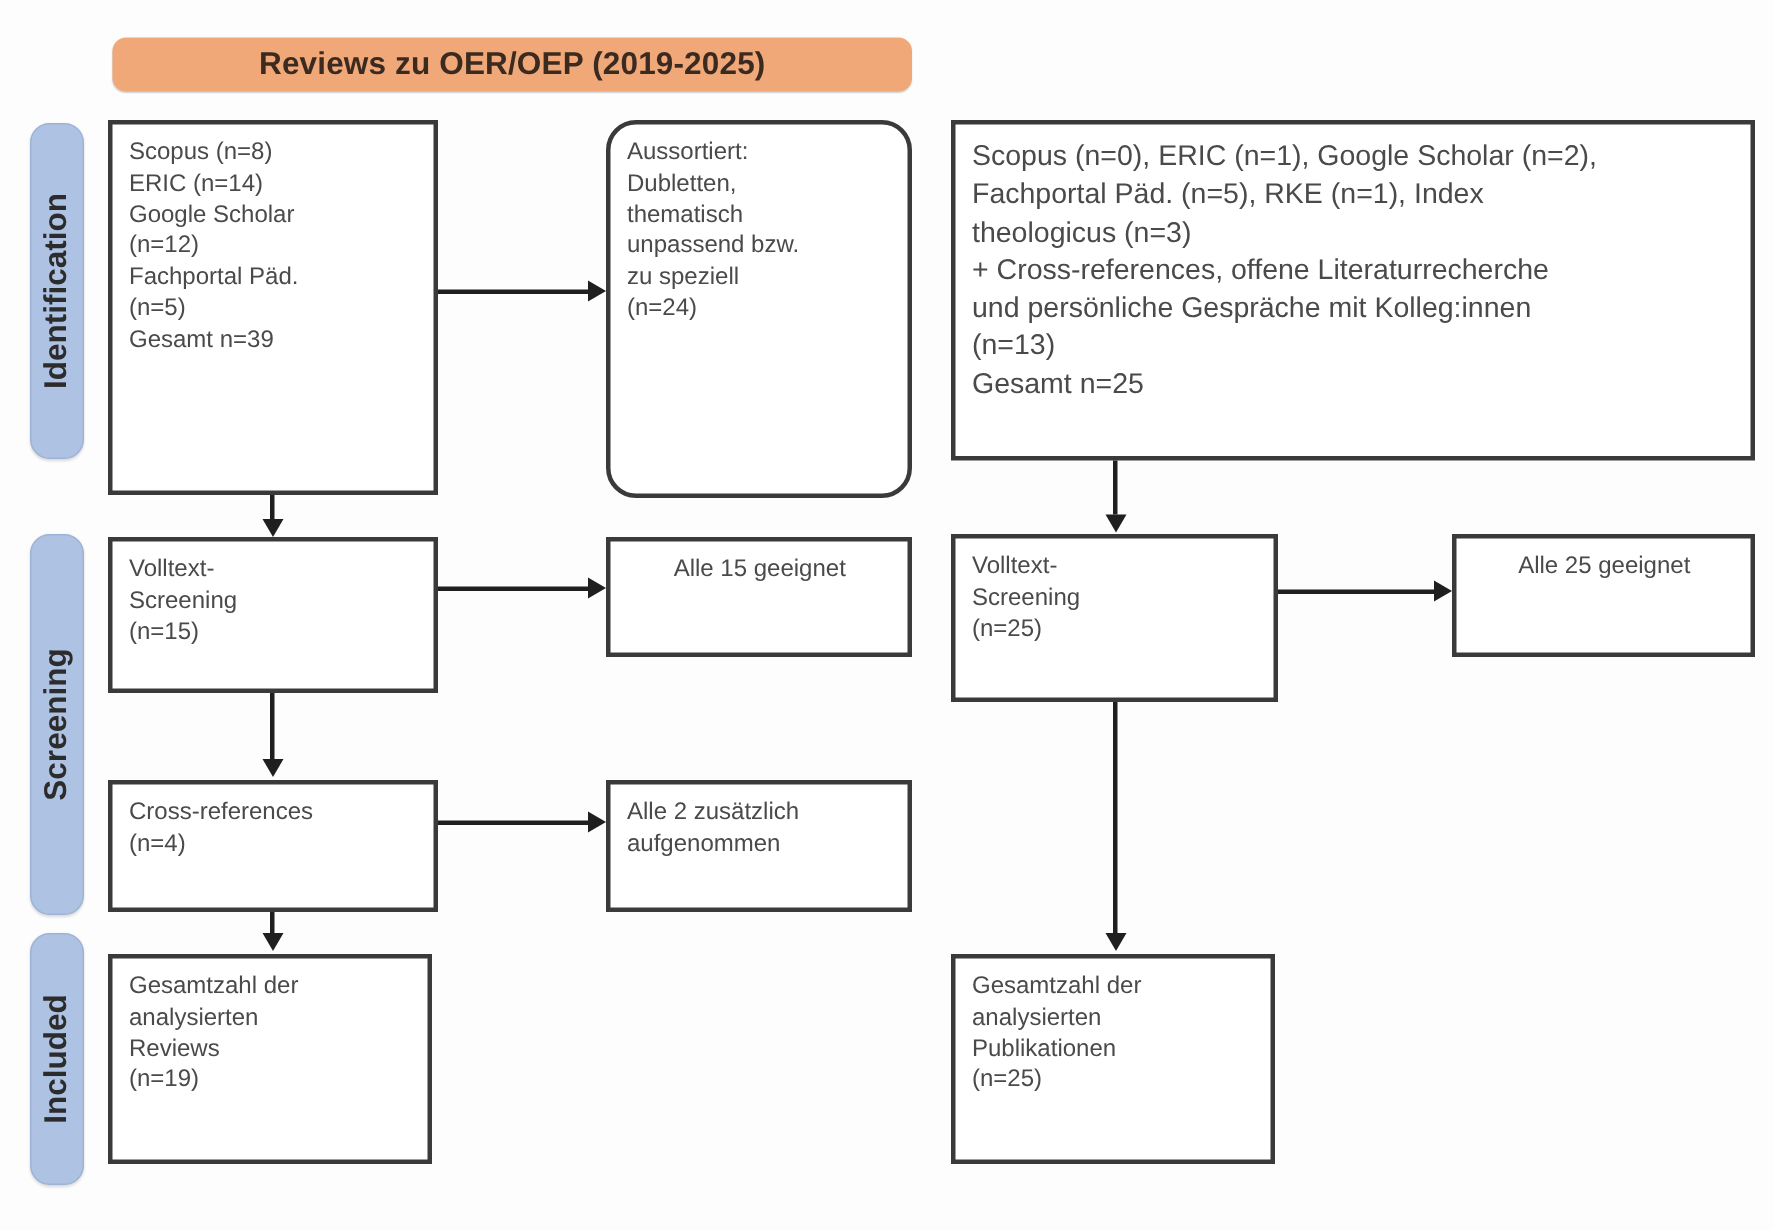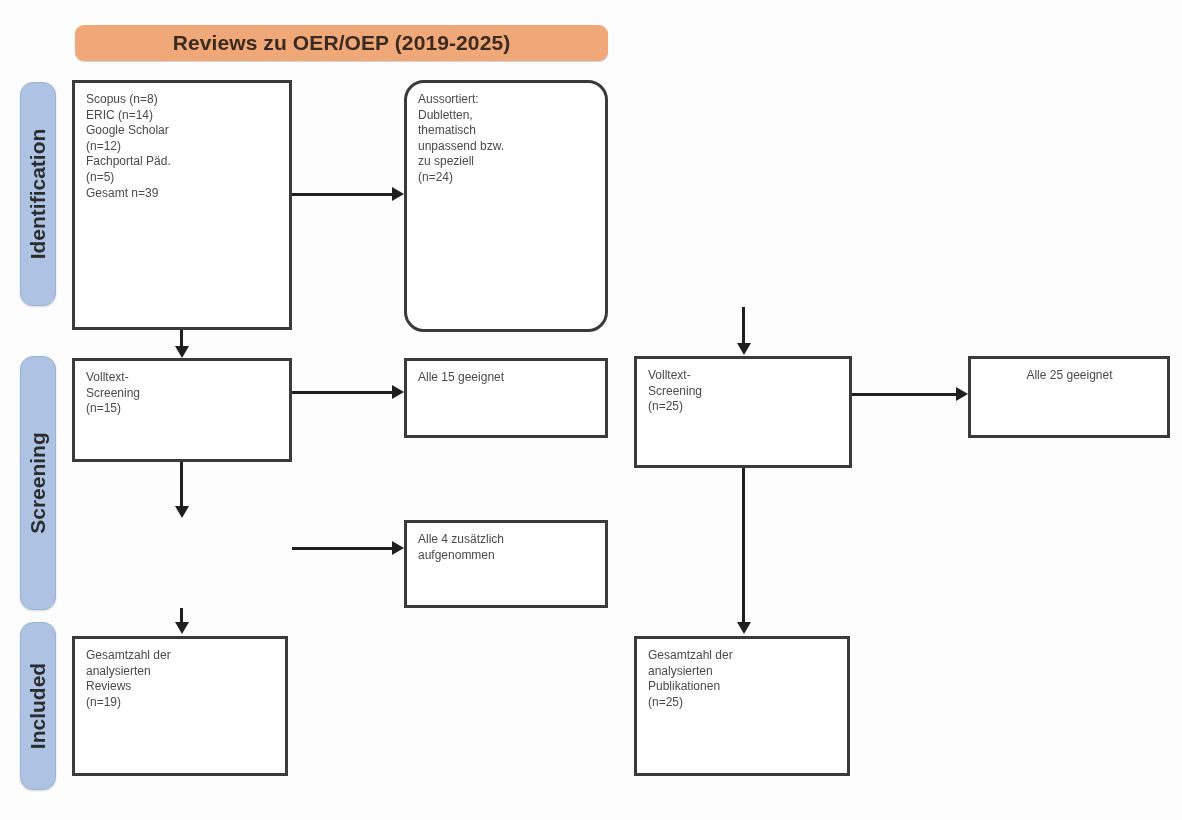--- a/index.html
+++ b/index.html
@@ -53,21 +53,21 @@
     color: #2c2c2c;
   }
 
   
   .box {
     position: absolute;
     background: #ffffff;
     border: 3px solid #3a3a3a;
     box-sizing: border-box;
     padding: 9px 10px 6px 11px;
-    font-size: 12px;
+    font-size: 16px;
     line-height: 1.30;
     color: #4a4a4a;
     white-space: pre-line;
     overflow: hidden;
   }
   .box.small-text {
     font-size: 19px;
     line-height: 1.33;
   }
 
@@ -126,31 +126,40 @@
 Dubletten,
 thematisch
 unpassend bzw.
 zu speziell
 (n=24)</div>
 
   <div class="box" style="left:72px; top:358px; width:220px; height:104px;">Volltext-
 Screening
 (n=15)</div>
 
-  <div class="box" style="left:404px; top:358px; width:204px; height:80px;">Alle 15 geeignet</div>
+  <div class="box" style="left:404px; top:358px; width:204px; height:80px;text-align:center;">Alle 15 geeignet</div>
 
+  <div class="box" style="left:72px; top:520px; width:220px; height:88px;">Cross-references
+(n=4)</div>
 
-  <div class="box" style="left:404px; top:520px; width:204px; height:88px;">Alle 4 zusätzlich
+  <div class="box" style="left:404px; top:520px; width:204px; height:88px;">Alle 2 zusätzlich
 aufgenommen</div>
 
   <div class="box" style="left:72px; top:636px; width:216px; height:140px;">Gesamtzahl der
 analysierten
 Reviews
 (n=19)</div>
 
+  <div class="box small-text" style="left:634px; top:80px; width:536px; height:227px;">Scopus (n=0), ERIC (n=1), Google Scholar (n=2),
+Fachportal Päd. (n=5), RKE (n=1), Index
+theologicus (n=3)
++ Cross-references, offene Literaturrecherche
+und persönliche Gespräche mit Kolleg:innen
+(n=13)
+Gesamt n=25</div>
 
   <div class="box" style="left:634px; top:356px; width:218px; height:112px;">Volltext-
 Screening
 (n=25)</div>
 
   <div class="box" style="left:968px; top:356px; width:202px; height:82px;text-align:center;">Alle 25 geeignet</div>
 
   <div class="box" style="left:634px; top:636px; width:216px; height:140px;">Gesamtzahl der
 analysierten
 Publikationen

